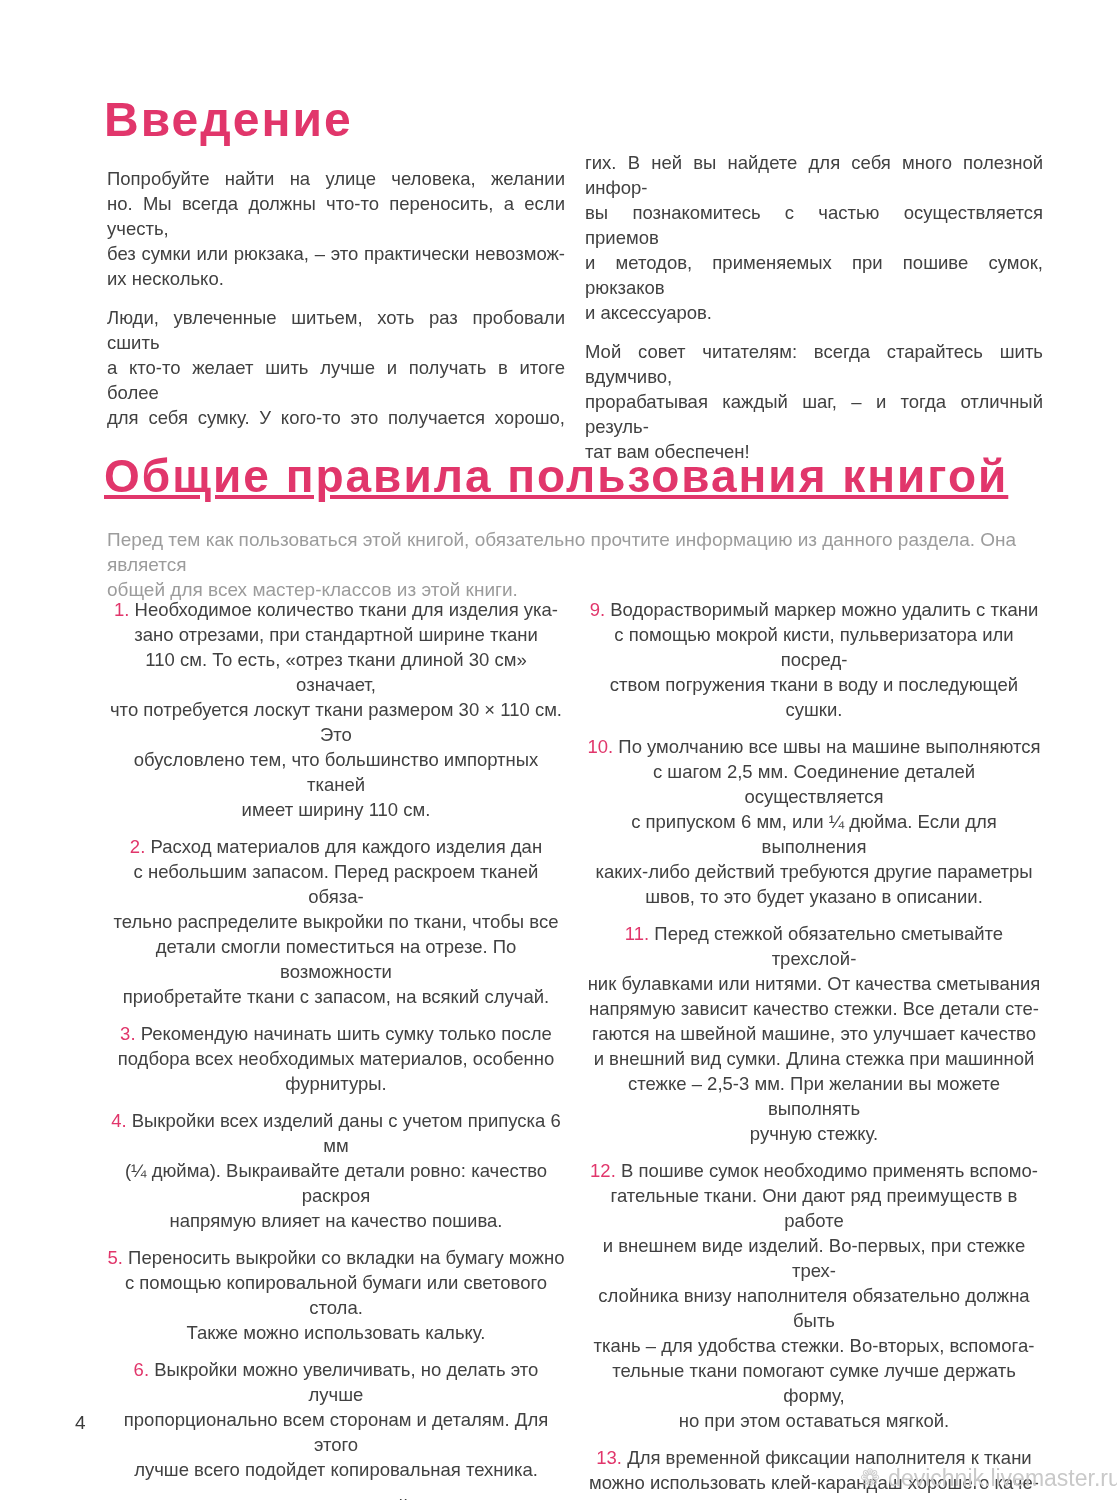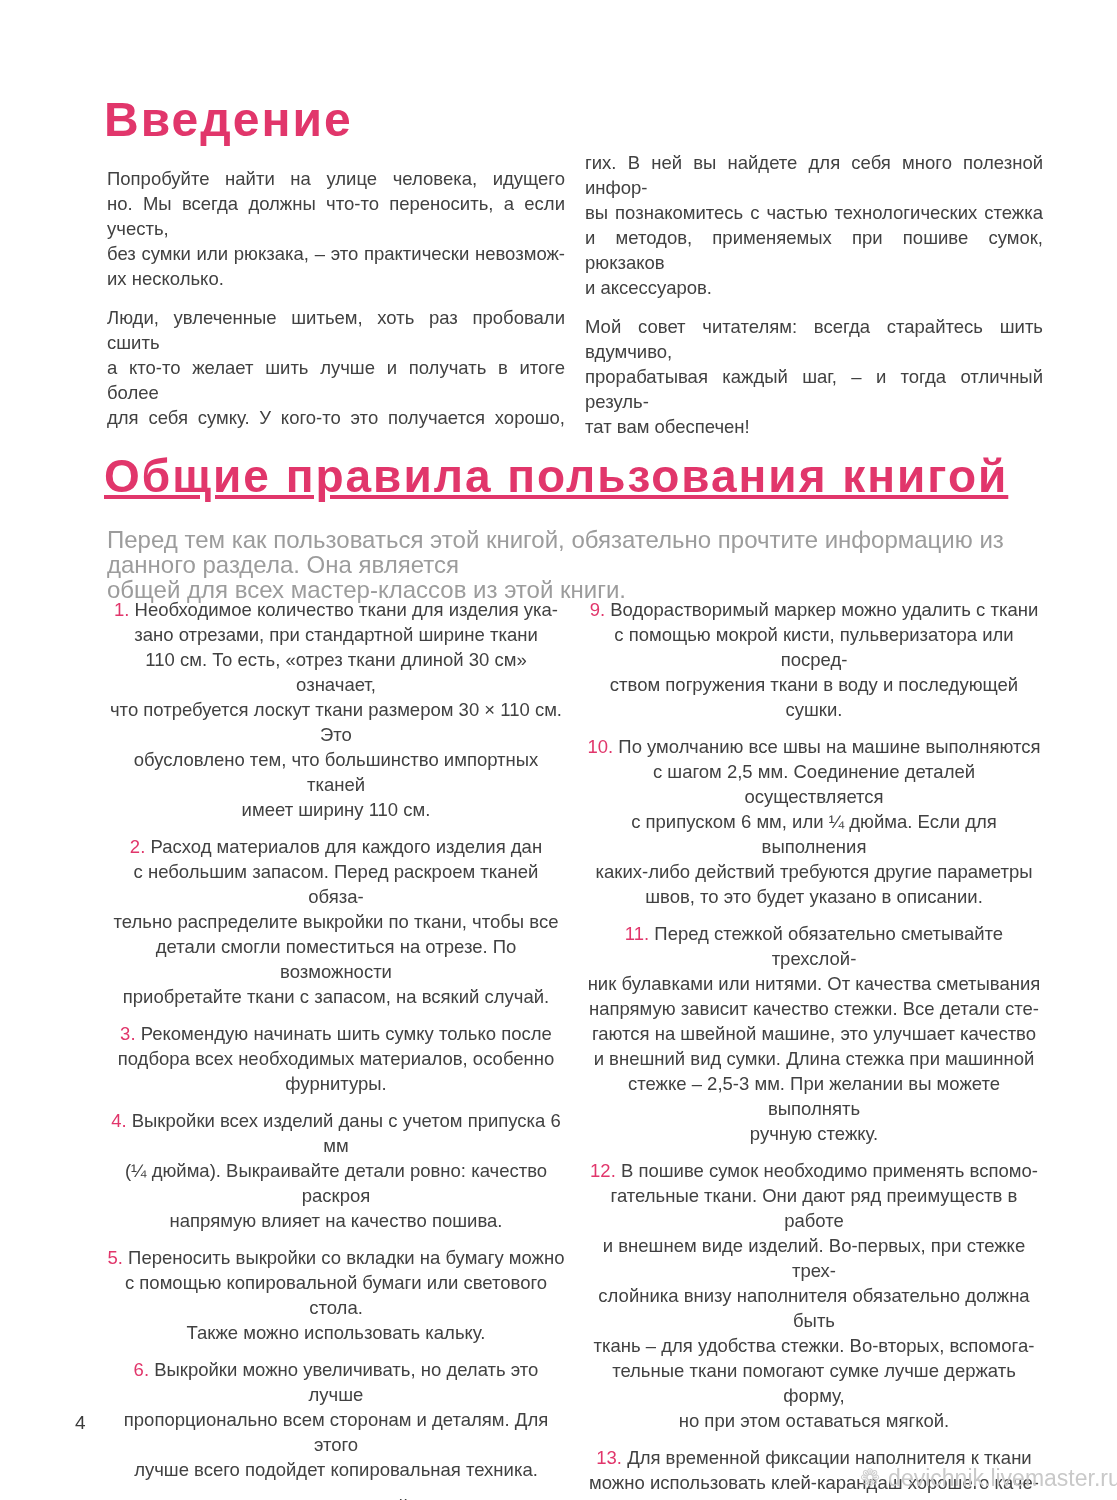--- a/index.html
+++ b/index.html
@@ -23,21 +23,21 @@
     white-space:nowrap;
     text-decoration:underline;
   }
   .col { position:absolute; width:458px; font-size:18.5px; line-height:25px; }
   .intro-left  { left:107px; top:166px; }
   .intro-right { left:585px; top:150px; }
   .para { margin:0 0 14px 0; }
   .jl { text-align:justify; text-align-last:justify; }
   .subtitle {
     position:absolute; left:107px; top:527px; width:940px;
-    font-size:24px; line-height:25px; color:#9c9c9c;
+    font-size:19px; line-height:25px; color:#9c9c9c;
     white-space:pre-line;
   }
   .list-left  { left:107px; top:597px; }
   .list-right { left:585px; top:597px; }
   .item { margin:0 0 12px 0;text-align:center; }
   .num { color:#e1366b; }
   .itext { white-space:pre-line; }
   .page-number {
     position:absolute; left:75px; top:1412px;
     font-size:19px; color:#3a3a3a;
@@ -51,35 +51,35 @@
 </style>
 </head>
 <body>
 
 <div class="page">
 
   <h1 class="h-pink h1">Введение</h1>
 
   <div class="col intro-left">
       <div class="para">
-        <div class="jl">Попробуйте найти на улице человека, идущего</div>
+        <div class="jl">Попробуйте найти на улице человека, желании</div>
         <div class="jl">но. Мы всегда должны что-то переносить, а если учесть,</div>
         <div class="jl">без сумки или рюкзака, – это практически невозмож-</div>
         <div>их несколько.</div>
       </div>
       <div class="para">
         <div class="jl">Люди, увлеченные шитьем, хоть раз пробовали сшить</div>
         <div class="jl">а кто-то желает шить лучше и получать в итоге более</div>
         <div class="jl">для себя сумку. У кого-то это получается хорошо,</div>
       </div>
     </div>
   <div class="col intro-right">
       <div class="para">
         <div class="jl">гих. В ней вы найдете для себя много полезной инфор-</div>
-        <div class="jl">вы познакомитесь с частью технологических стежка</div>
+        <div class="jl">вы познакомитесь с частью осуществляется приемов</div>
         <div class="jl">и методов, применяемых при пошиве сумок, рюкзаков</div>
         <div>и аксессуаров.</div>
       </div>
       <div class="para">
         <div class="jl">Мой совет читателям: всегда старайтесь шить вдумчиво,</div>
         <div class="jl">прорабатывая каждый шаг, – и тогда отличный резуль-</div>
         <div>тат вам обеспечен!</div>
       </div>
     </div>
 

